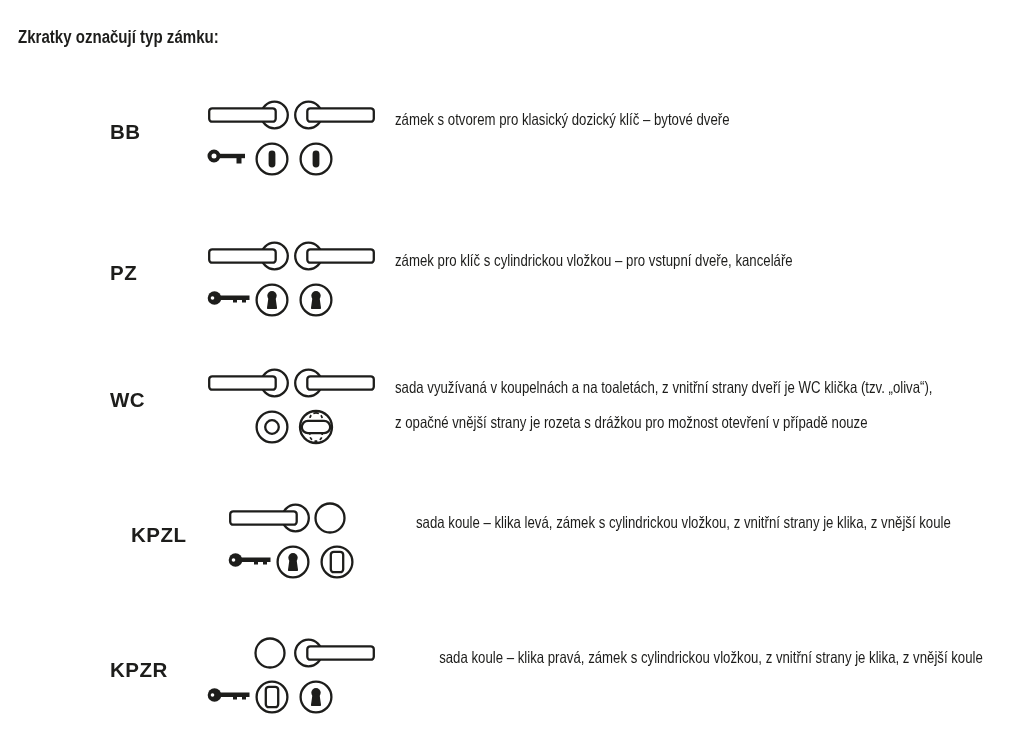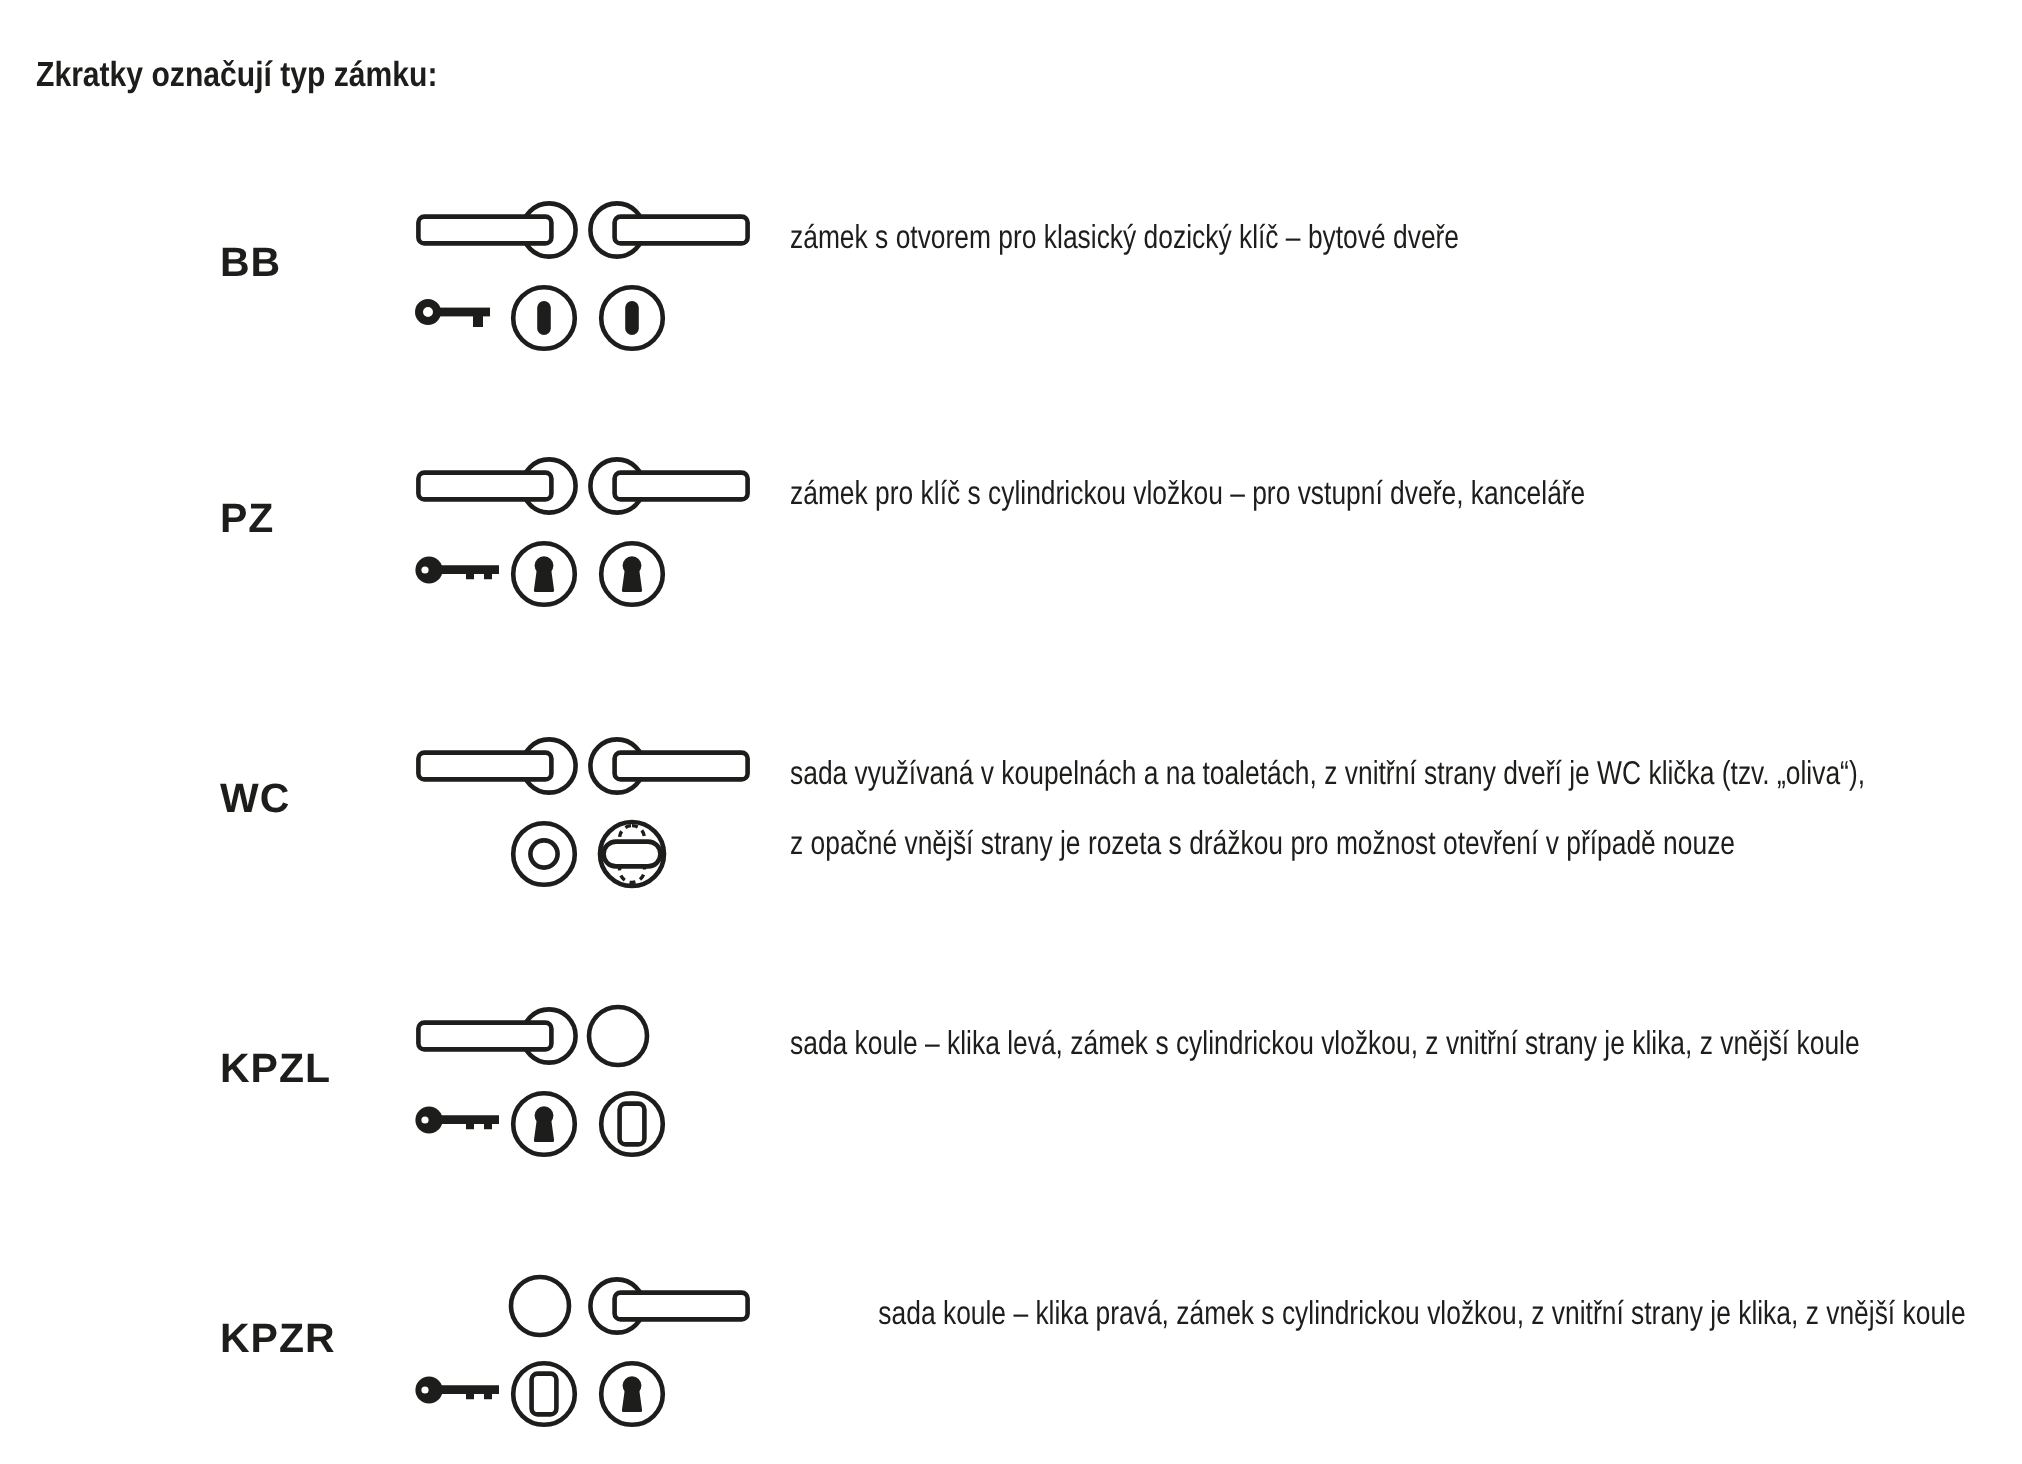--- a/index.html
+++ b/index.html
@@ -12,23 +12,23 @@
     overflow: hidden;
   }
   .title {
     position: absolute; left: 18px; top: 27px;
     font-size: 17.5px; font-weight: bold;
     transform: scaleX(0.86); transform-origin: 0 0;
     white-space: nowrap;
   }
   .row { position: absolute; left: 0; width: 979px; height: 82px; }
   .row-bb   { top: 98px; }
-  .row-pz   { top: 226px; }
+  .row-pz   { top: 239px; }
   .row-wc   { top: 366px; }
-  .row-kpzl { top: 501px; }
+  .row-kpzl { top: 501px; margin-left: 21px; }
   .row-kpzr { top: 636px; text-align: center; }
   .code {
     position: absolute; left: 110px; top: 21px;
     font-size: 20.5px; font-weight: bold; letter-spacing: 0.5px;
     line-height: 26px;
   }
   .icons { position: absolute; left: 205px; top: 0; width: 175px; height: 82px; }
   .icons svg { position: absolute; display: block; }
   .lever-l        { left: 3px;  top: 2px; }
   .lever-r        { left: 88px; top: 2px; }

